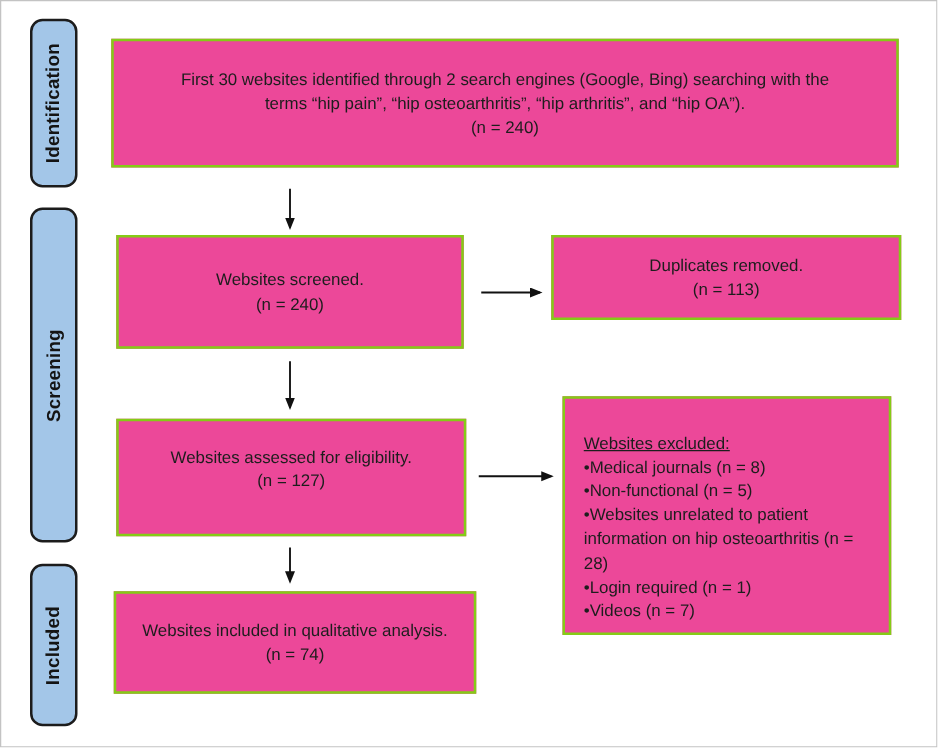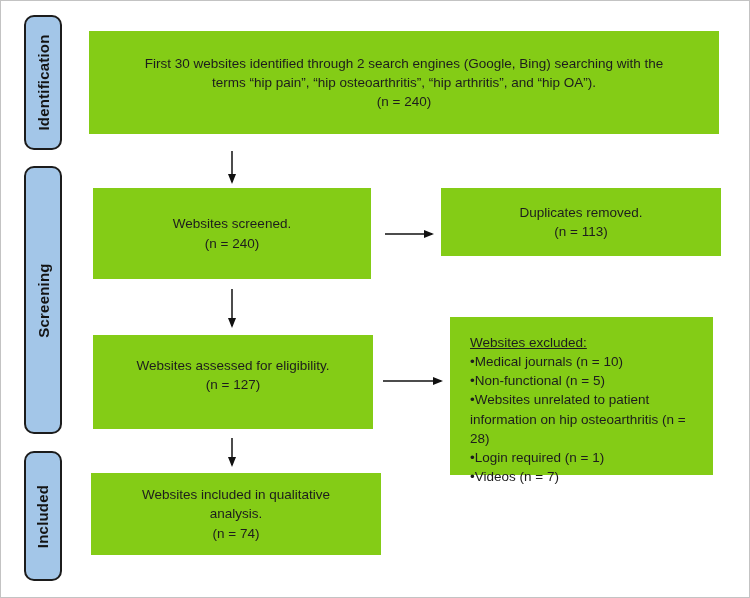--- a/index.html
+++ b/index.html
@@ -41,39 +41,39 @@
   .stage-text {
     transform: rotate(-90deg);
     white-space: nowrap;
     font-weight: bold;
     font-size: 15px;
     color: #141414;
     letter-spacing: 0.2px;
   }
   .fbox {
     position: absolute;
-    background: #84cc16;
-    border: 5px solid #84cc16;
+    background: #ec4899;
+    border: 2px solid #84cc16;
     box-sizing: border-box;
     display: flex;
     align-items: center;
     justify-content: center;
     text-align: center;
     font-size: 13.5px;
     line-height: 1.42;
     color: #1d1d1d;
   }
   .box-identified { left: 88px;  top: 30px;  width: 630px; height: 103px; padding: 4px 40px; }
   .box-screened   { left: 92px;  top: 187px; width: 278px; height: 91px;  padding: 4px 14px; }
   .box-duplicates { left: 440px; top: 187px; width: 280px; height: 68px;  padding: 4px 14px; }
   .box-assessed   { left: 92px;  top: 334px; width: 280px; height: 94px;  padding: 4px 14px 18px; }
   .box-included   { left: 90px;  top: 472px; width: 290px; height: 82px;  padding: 4px 18px; }
   .box-excluded {
-    left: 449px; top: 316px; width: 263px; height: 158px;
-    align-items: flex-start;
+    left: 449px; top: 316px; width: 263px; height: 191px;
+    align-items: flex-end;
     justify-content: flex-start;
     text-align: left;
     padding: 11px 10px 8px 15px;
   }
   .excluded-inner { width: 100%; }
   .excluded-title { text-decoration: underline; }
   .excl-item::before { content: "\2022 "; }
 </style>
 </head>
 <body>
@@ -127,21 +127,21 @@
   <div class="fbox box-assessed">
     <div>
       <span>Websites assessed for eligibility.</span><br>
       <span>(n = 127)</span>
     </div>
   </div>
 
   <div class="fbox box-excluded">
     <div class="excluded-inner">
       <div class="excluded-title">Websites excluded:</div>
-      <div class="excl-item">Medical journals (n = 10)</div>
+      <div class="excl-item">Medical journals (n = 8)</div>
       <div class="excl-item">Non-functional (n = 5)</div>
       <div class="excl-item">Websites unrelated to patient information on hip osteoarthritis (n = 28)</div>
       <div class="excl-item">Login required (n = 1)</div>
       <div class="excl-item">Videos (n = 7)</div>
     </div>
   </div>
 
   <div class="fbox box-included">
     <div>
       <span>Websites included in qualitative analysis.</span><br>

